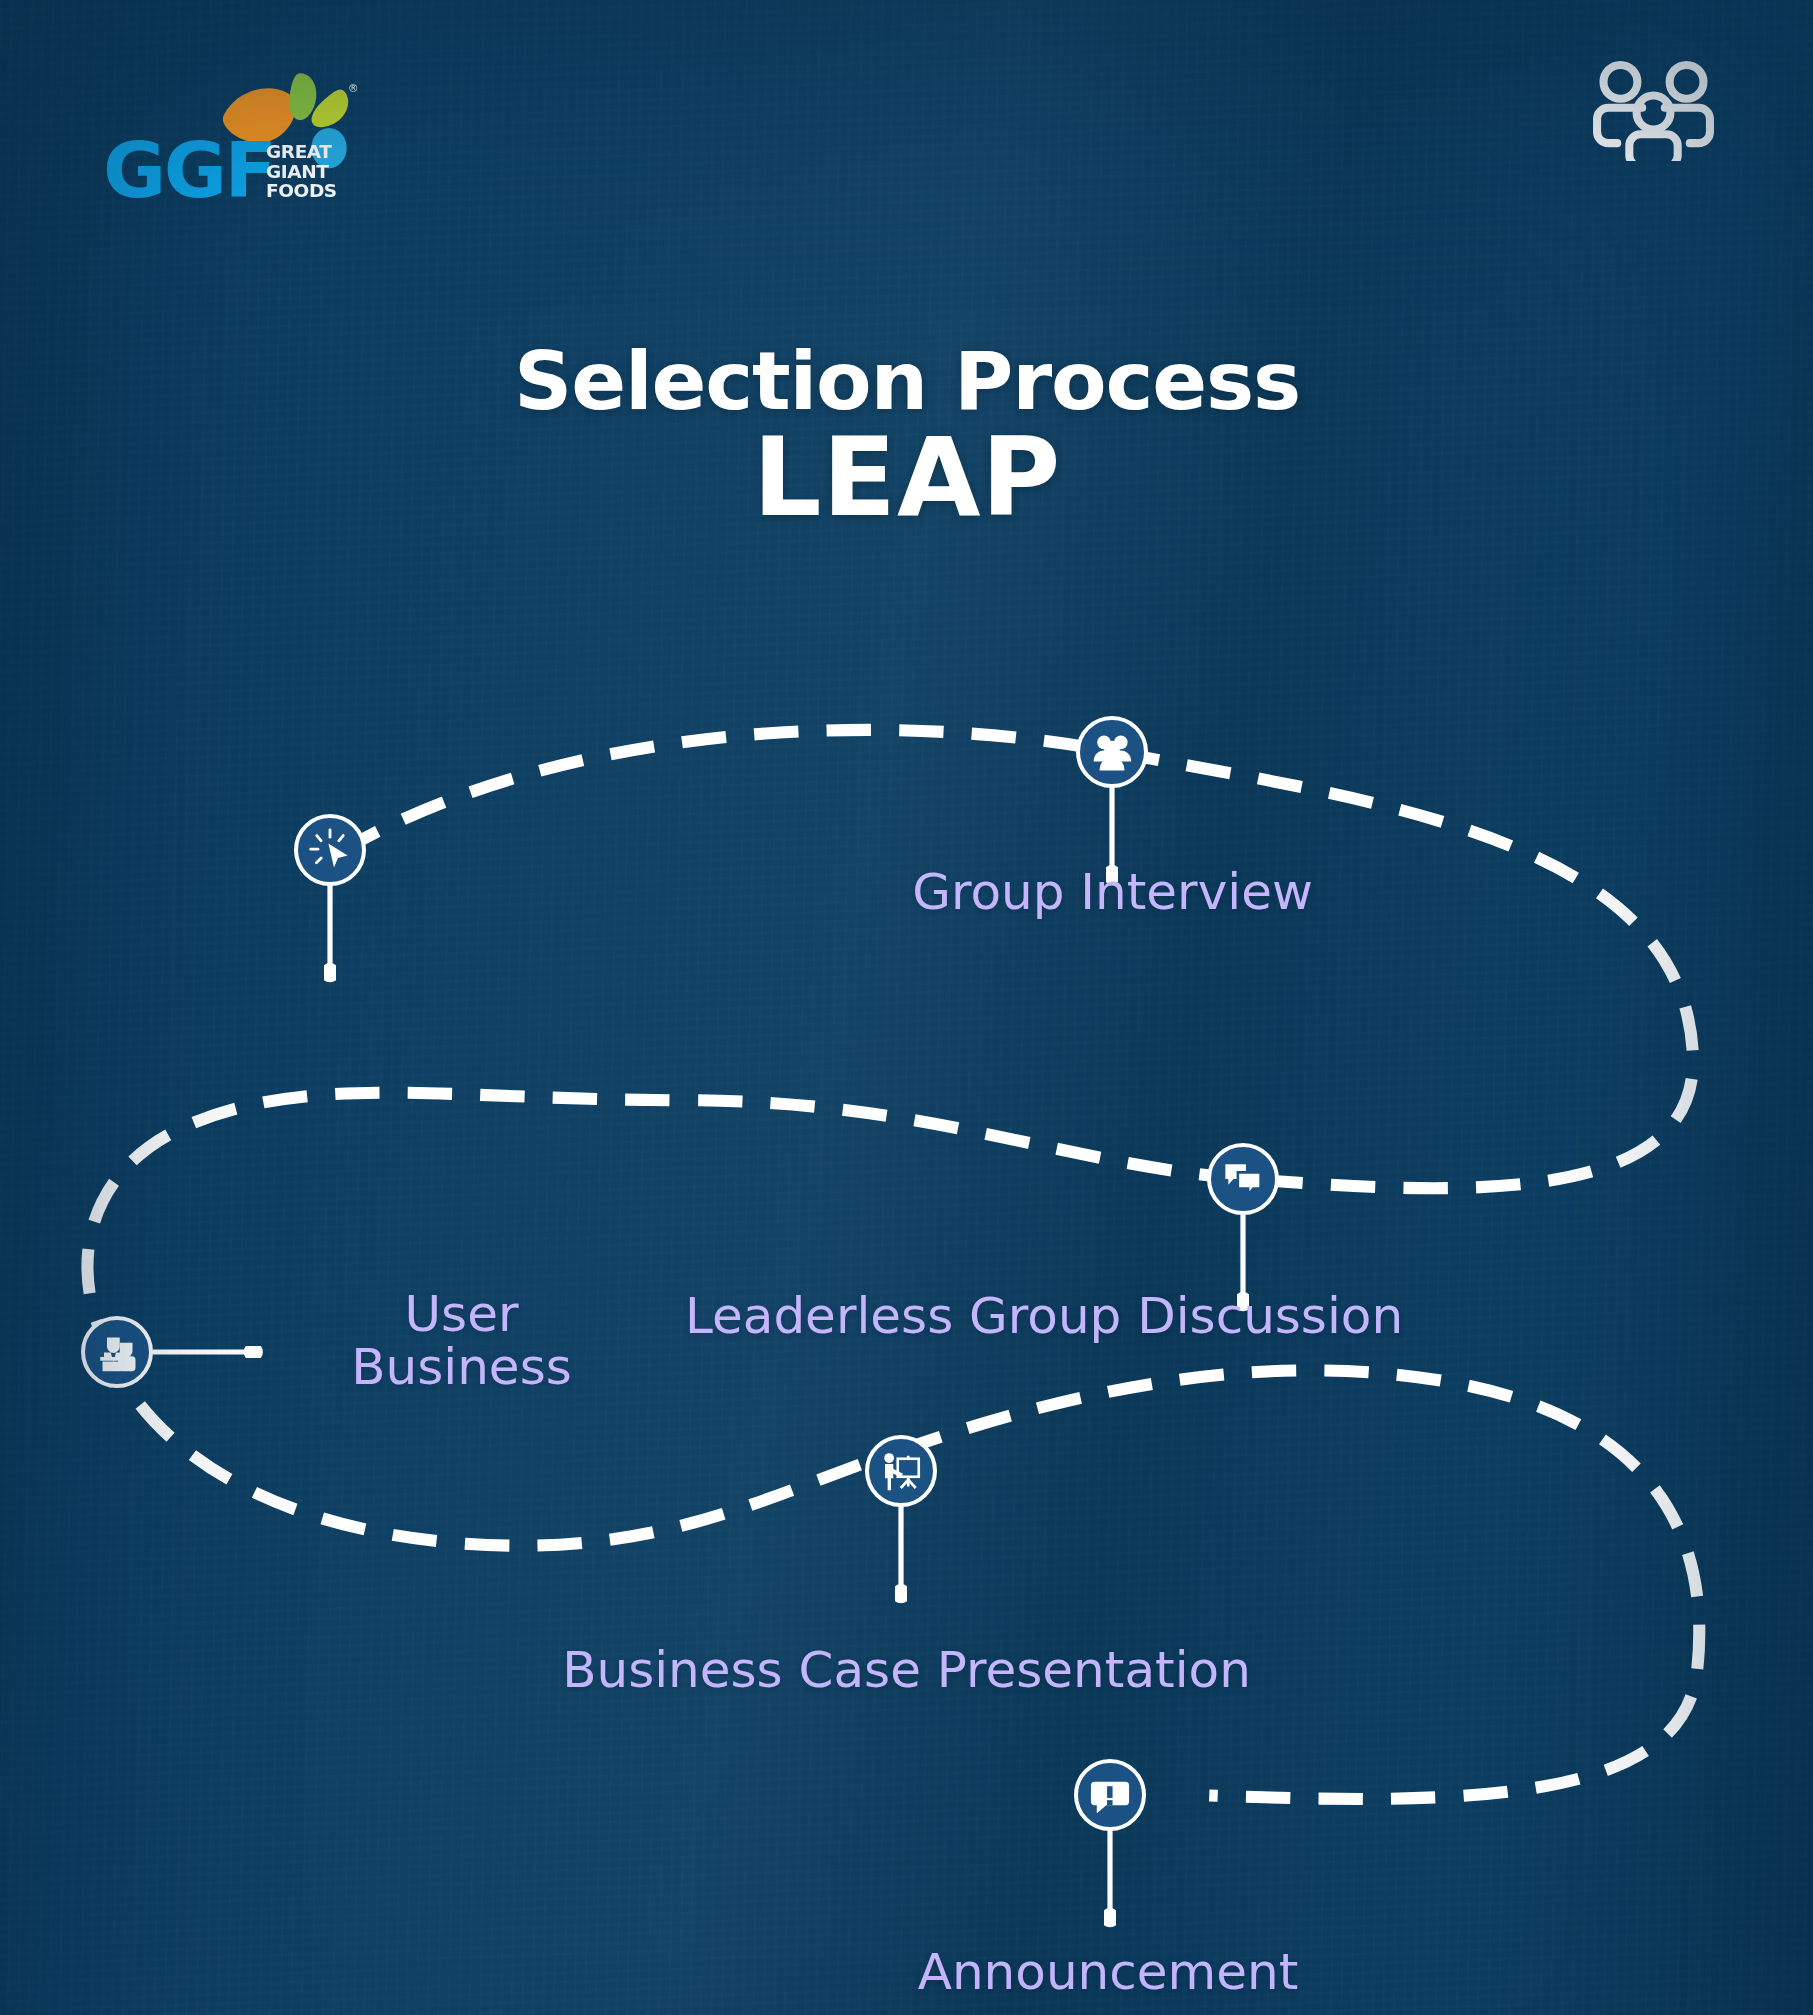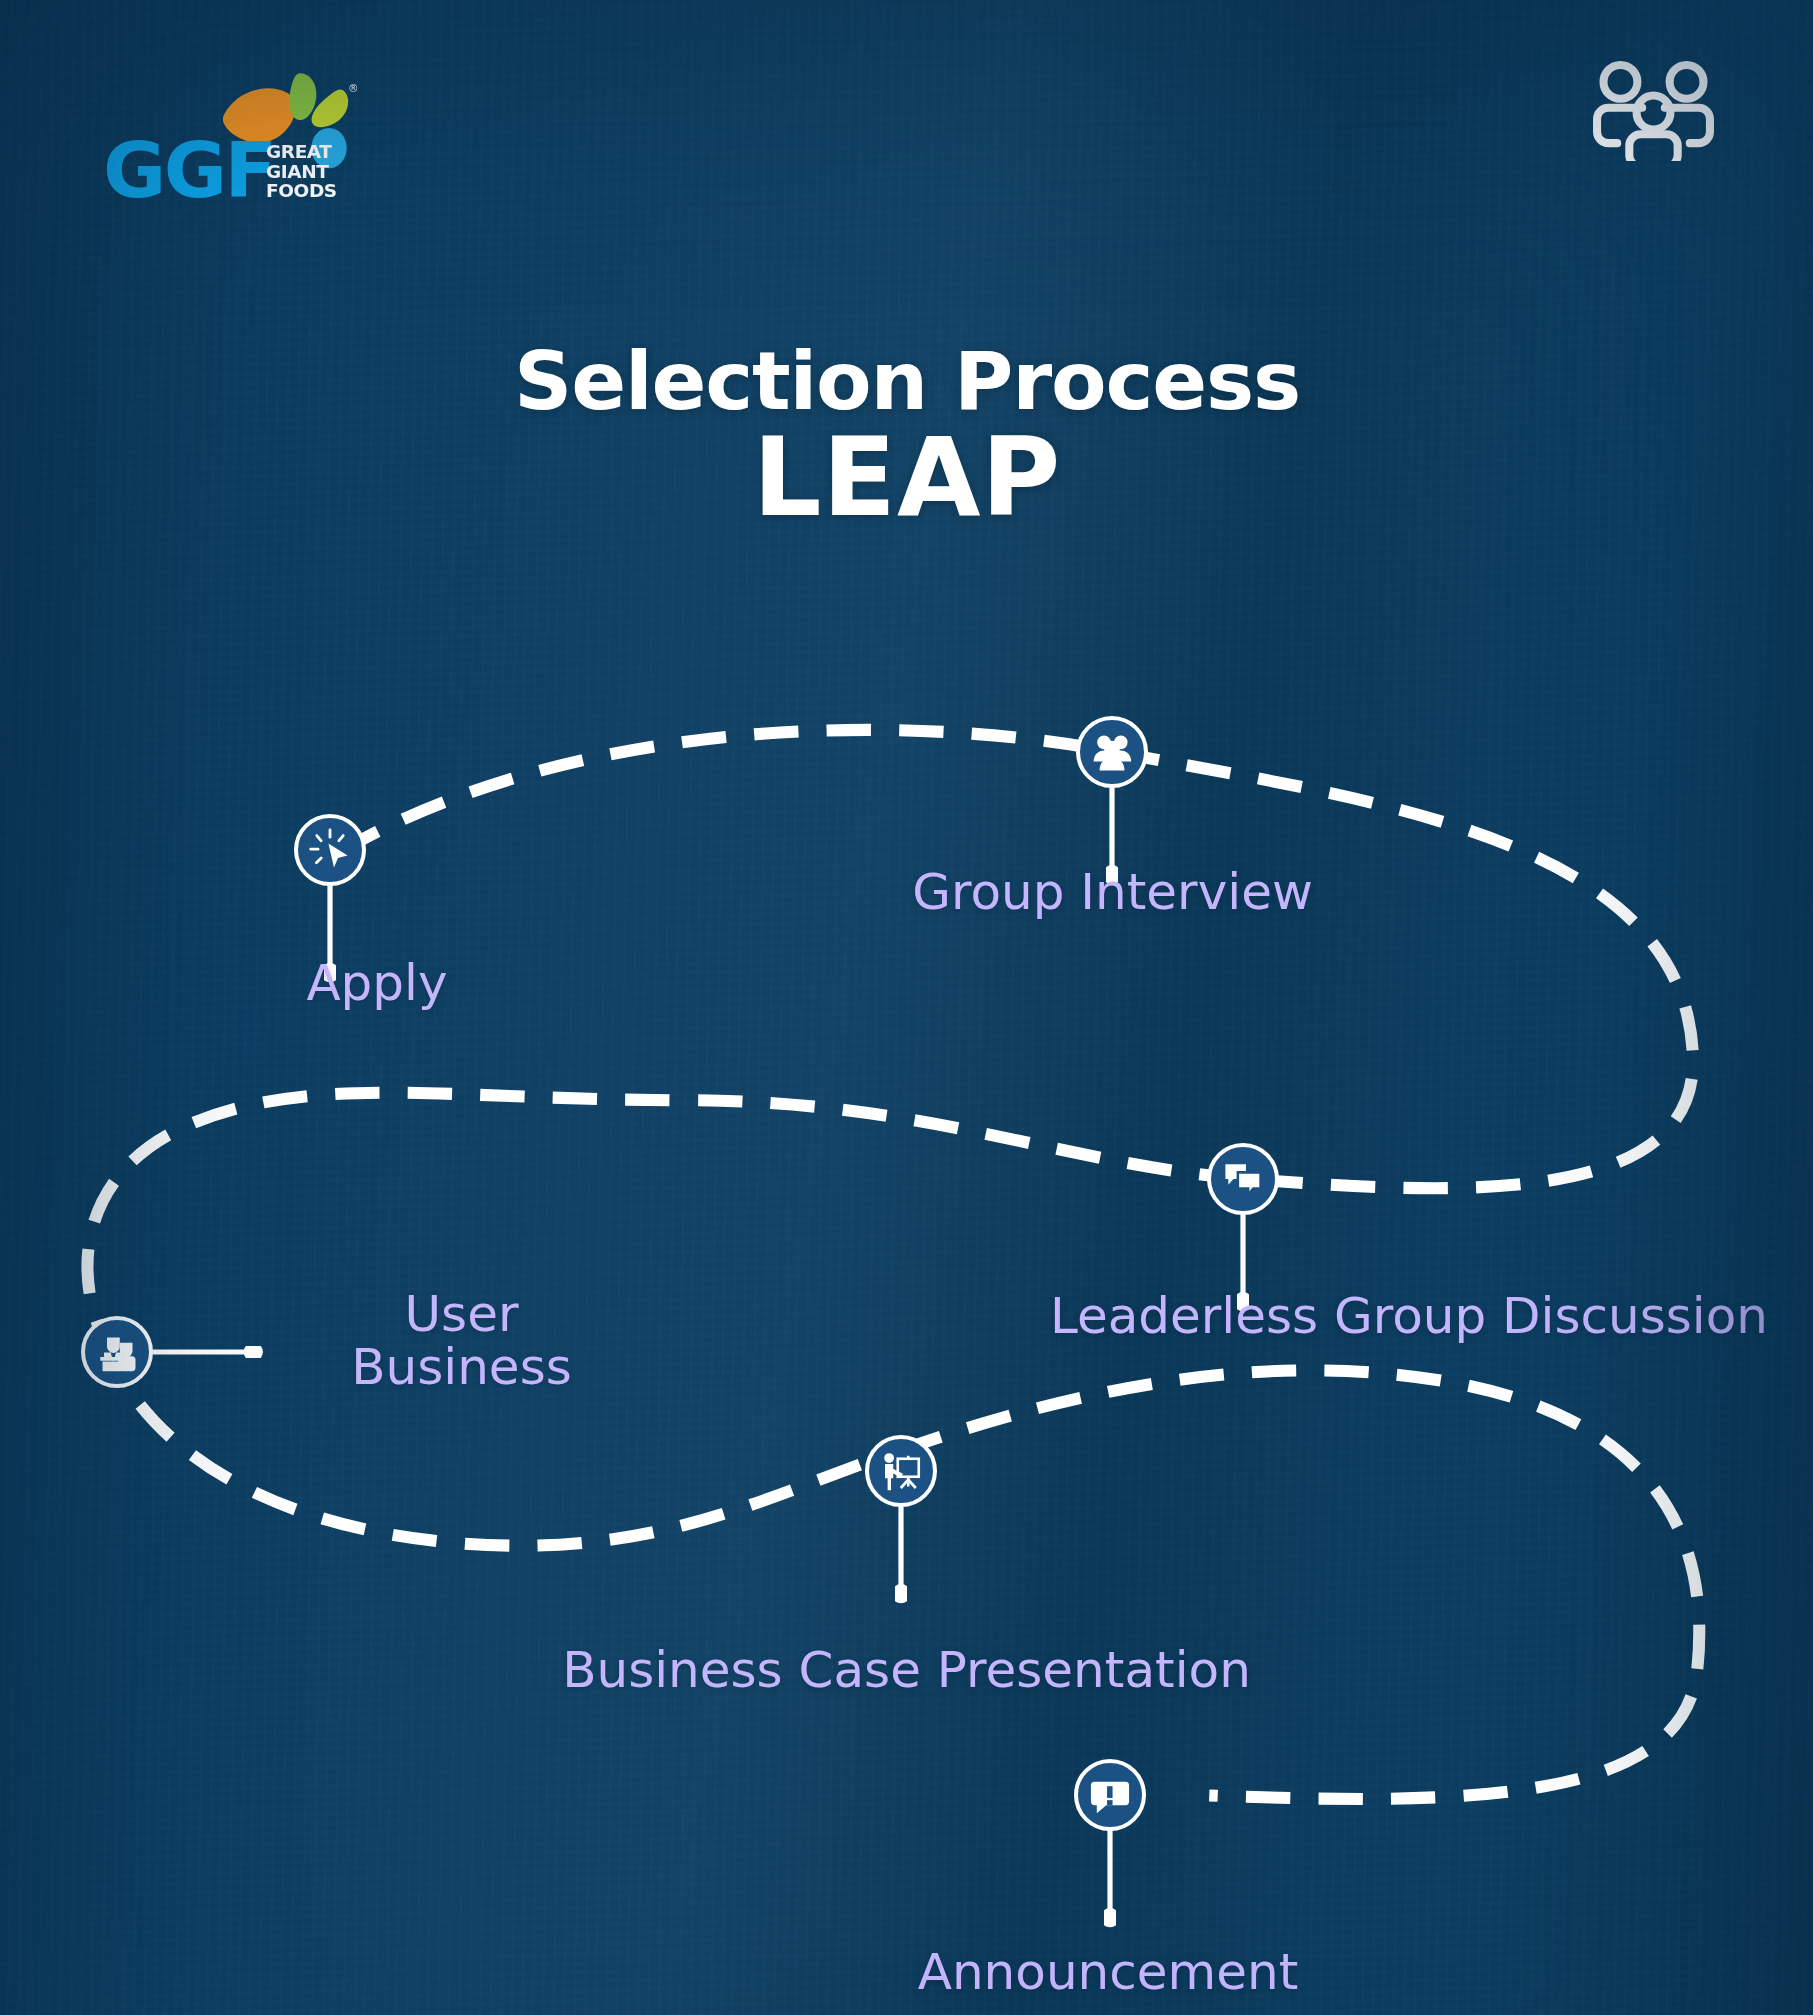--- a/index.html
+++ b/index.html
@@ -215,21 +215,20 @@
           <line x1="26" y1="92" x2="38" y2="80"></line>
         </g>
         <path d="M56 44 L 104 74 L 80 80 L 70 104 Z" fill="#ffffff"></path>
       </svg>
     </div>
     <svg width="12" height="101" viewBox="0 0 30 250" style="position:absolute; left:50%; top:71px; transform:translateX(-50%);">
       <line x1="15" y1="0" x2="15" y2="204" stroke="#ffffff" stroke-width="13"></line>
       <circle cx="15" cy="218" r="24" fill="#ffffff"></circle>
     </svg>
   </div>
-  <div class="step-label" style="left:236px; top:957px; width:282px; text-align:center;">Apply</div>
 
   <div class="node" style="left:1112px; top:752px;">
     <div class="node-circle">
       <svg width="48" height="48" viewBox="0 0 120 120">
         <g fill="#ffffff">
           <circle cx="40" cy="36" r="17"></circle>
           <path d="M14 84 c 0 -18 12 -28 26 -28 c 14 0 26 10 26 28 Z"></path>
           <circle cx="82" cy="36" r="17"></circle>
           <path d="M56 84 c 0 -18 12 -28 26 -28 c 14 0 26 10 26 28 Z"></path>
           <circle cx="60" cy="52" r="20"></circle>
@@ -251,21 +250,21 @@
           <path d="M12 20 h 56 v 40 h -34 l -14 16 v -16 h -8 Z"></path>
           <path d="M46 42 h 62 v 44 h -20 l -14 18 v -18 h -28 Z" stroke="#1b5283" stroke-width="7"></path>
         </g>
       </svg>
     </div>
     <svg width="12" height="101" viewBox="0 0 30 250" style="position:absolute; left:50%; top:71px; transform:translateX(-50%);">
       <line x1="15" y1="0" x2="15" y2="204" stroke="#ffffff" stroke-width="13"></line>
       <circle cx="15" cy="218" r="24" fill="#ffffff"></circle>
     </svg>
   </div>
-  <div class="step-label" style="left:652px; top:1290px; width:1116px; text-align:right;">Leaderless Group Discussion</div>
+  <div class="step-label" style="left:685px; top:1290px; width:1116px; text-align:left;">Leaderless Group Discussion</div>
 
   <div class="node" style="left:117px; top:1352px;">
     <div class="node-circle">
       <svg width="45" height="45" viewBox="0 0 120 120">
         <g fill="#ffffff">
           <path d="M32 20 h 34 v 24 a 17 17 0 0 1 -34 0 Z"></path>
           <path d="M24 60 h 18 l 7 26 l 7 -26 h 18 v 18 h -50 Z"></path>
           <rect x="14" y="72" width="58" height="10"></rect>
           <rect x="20" y="84" width="48" height="26"></rect>
           <path d="M66 34 h 34 v 22 a 17 17 0 0 1 -34 0 Z"></path>

